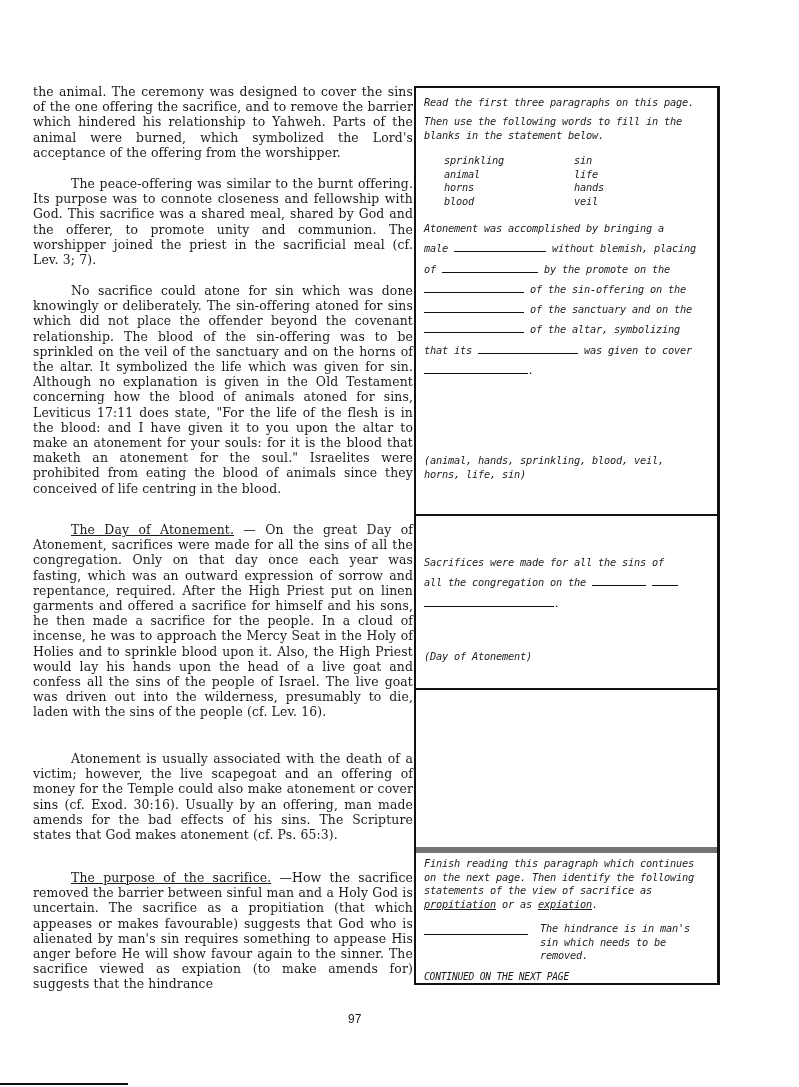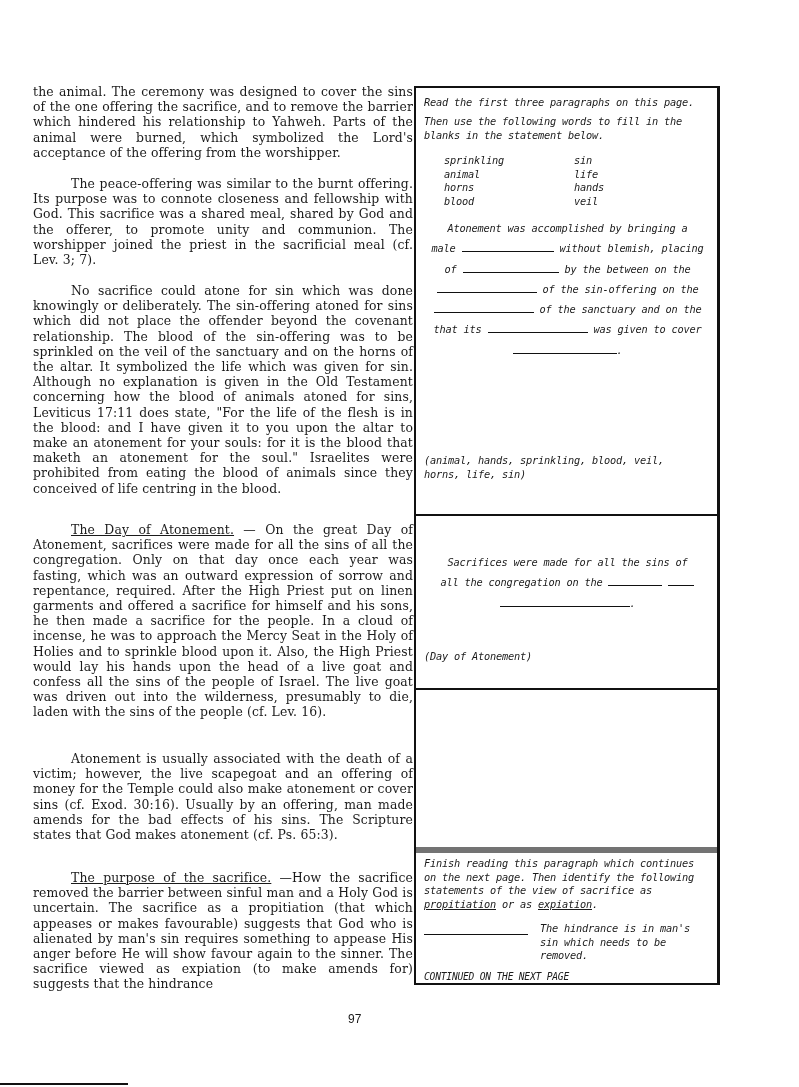--- a/index.html
+++ b/index.html
@@ -32,21 +32,21 @@
   .box { position: absolute; left: 0; right: 0; }
   .box.b1 { top: 0; height: 424px; }
   .box.b2 { top: 426px; height: 172px; border-top: 2px solid #111; }
   .box.b3 { top: 600px; height: 157px; border-top: 2px solid #111; }
   .box.b4 { top: 759px; height: 136px; border-top: 6px solid #737373; }
   .ptxt { position: absolute; left: 8px; right: 6px; margin: 0; }
   .words { position: absolute; left: 28px; top: 66px; width: 240px; }
   .words .row { display: flex; }
   .words .c1 { width: 130px; }
   .blank { display: inline-block; border-bottom: 1px solid #111; height: 10px; vertical-align: baseline; }
-  .fill-line { white-space: nowrap; text-align: center; }
+  .fill-line { white-space: nowrap; }
   .u2 { text-decoration: underline; }
   .pagenum { position: absolute; left: 348px; top: 1012px; font-family: "Liberation Sans", sans-serif; font-size: 12px; }
   .bottom-rule { position: absolute; left: 0; top: 1083px; width: 128px; height: 2px; background: #111; }
 </style>
 </head>
 <body>
 
 <div class="page">
 
   <div class="left-col">
@@ -79,23 +79,24 @@
           </div>
         <div class="row">
             <span class="c1">blood</span>
             <span>veil</span>
           </div>
       </div>
 
       <div class="ptxt" style="top:130px; line-height:20.3px;">
         <div class="fill-line"><span>Atonement was accomplished by bringing a</span></div>
         <div class="fill-line"><span>male</span> <span class="blank" style="width:92px;"></span> <span>without blemish, placing</span></div>
-        <div class="fill-line"><span>of</span> <span class="blank" style="width:96px;"></span> <span>by the between on the</span></div>
+        <div class="fill-line"><span>of</span> <span class="blank" style="width:96px;"></span> <span>by the promote on the</span></div>
         <div class="fill-line"><span class="blank" style="width:100px;"></span> <span>of the sin-offering on the</span></div>
         <div class="fill-line"><span class="blank" style="width:100px;"></span> <span>of the sanctuary and on the</span></div>
+        <div class="fill-line"><span class="blank" style="width:100px;"></span> <span>of the altar, symbolizing</span></div>
         <div class="fill-line"><span>that its</span> <span class="blank" style="width:100px;"></span> <span>was given to cover</span></div>
         <div class="fill-line"><span class="blank" style="width:104px;"></span><span>.</span></div>
       </div>
 
       <p class="ptxt" style="top:366px; width:250px;">(animal, hands, sprinkling, blood, veil, horns, life, sin)</p>
     </div>
 
     <div class="box b2">
       <div class="ptxt" style="top:36px; line-height:20.3px;">
         <div class="fill-line"><span>Sacrifices were made for all the sins of</span></div>

